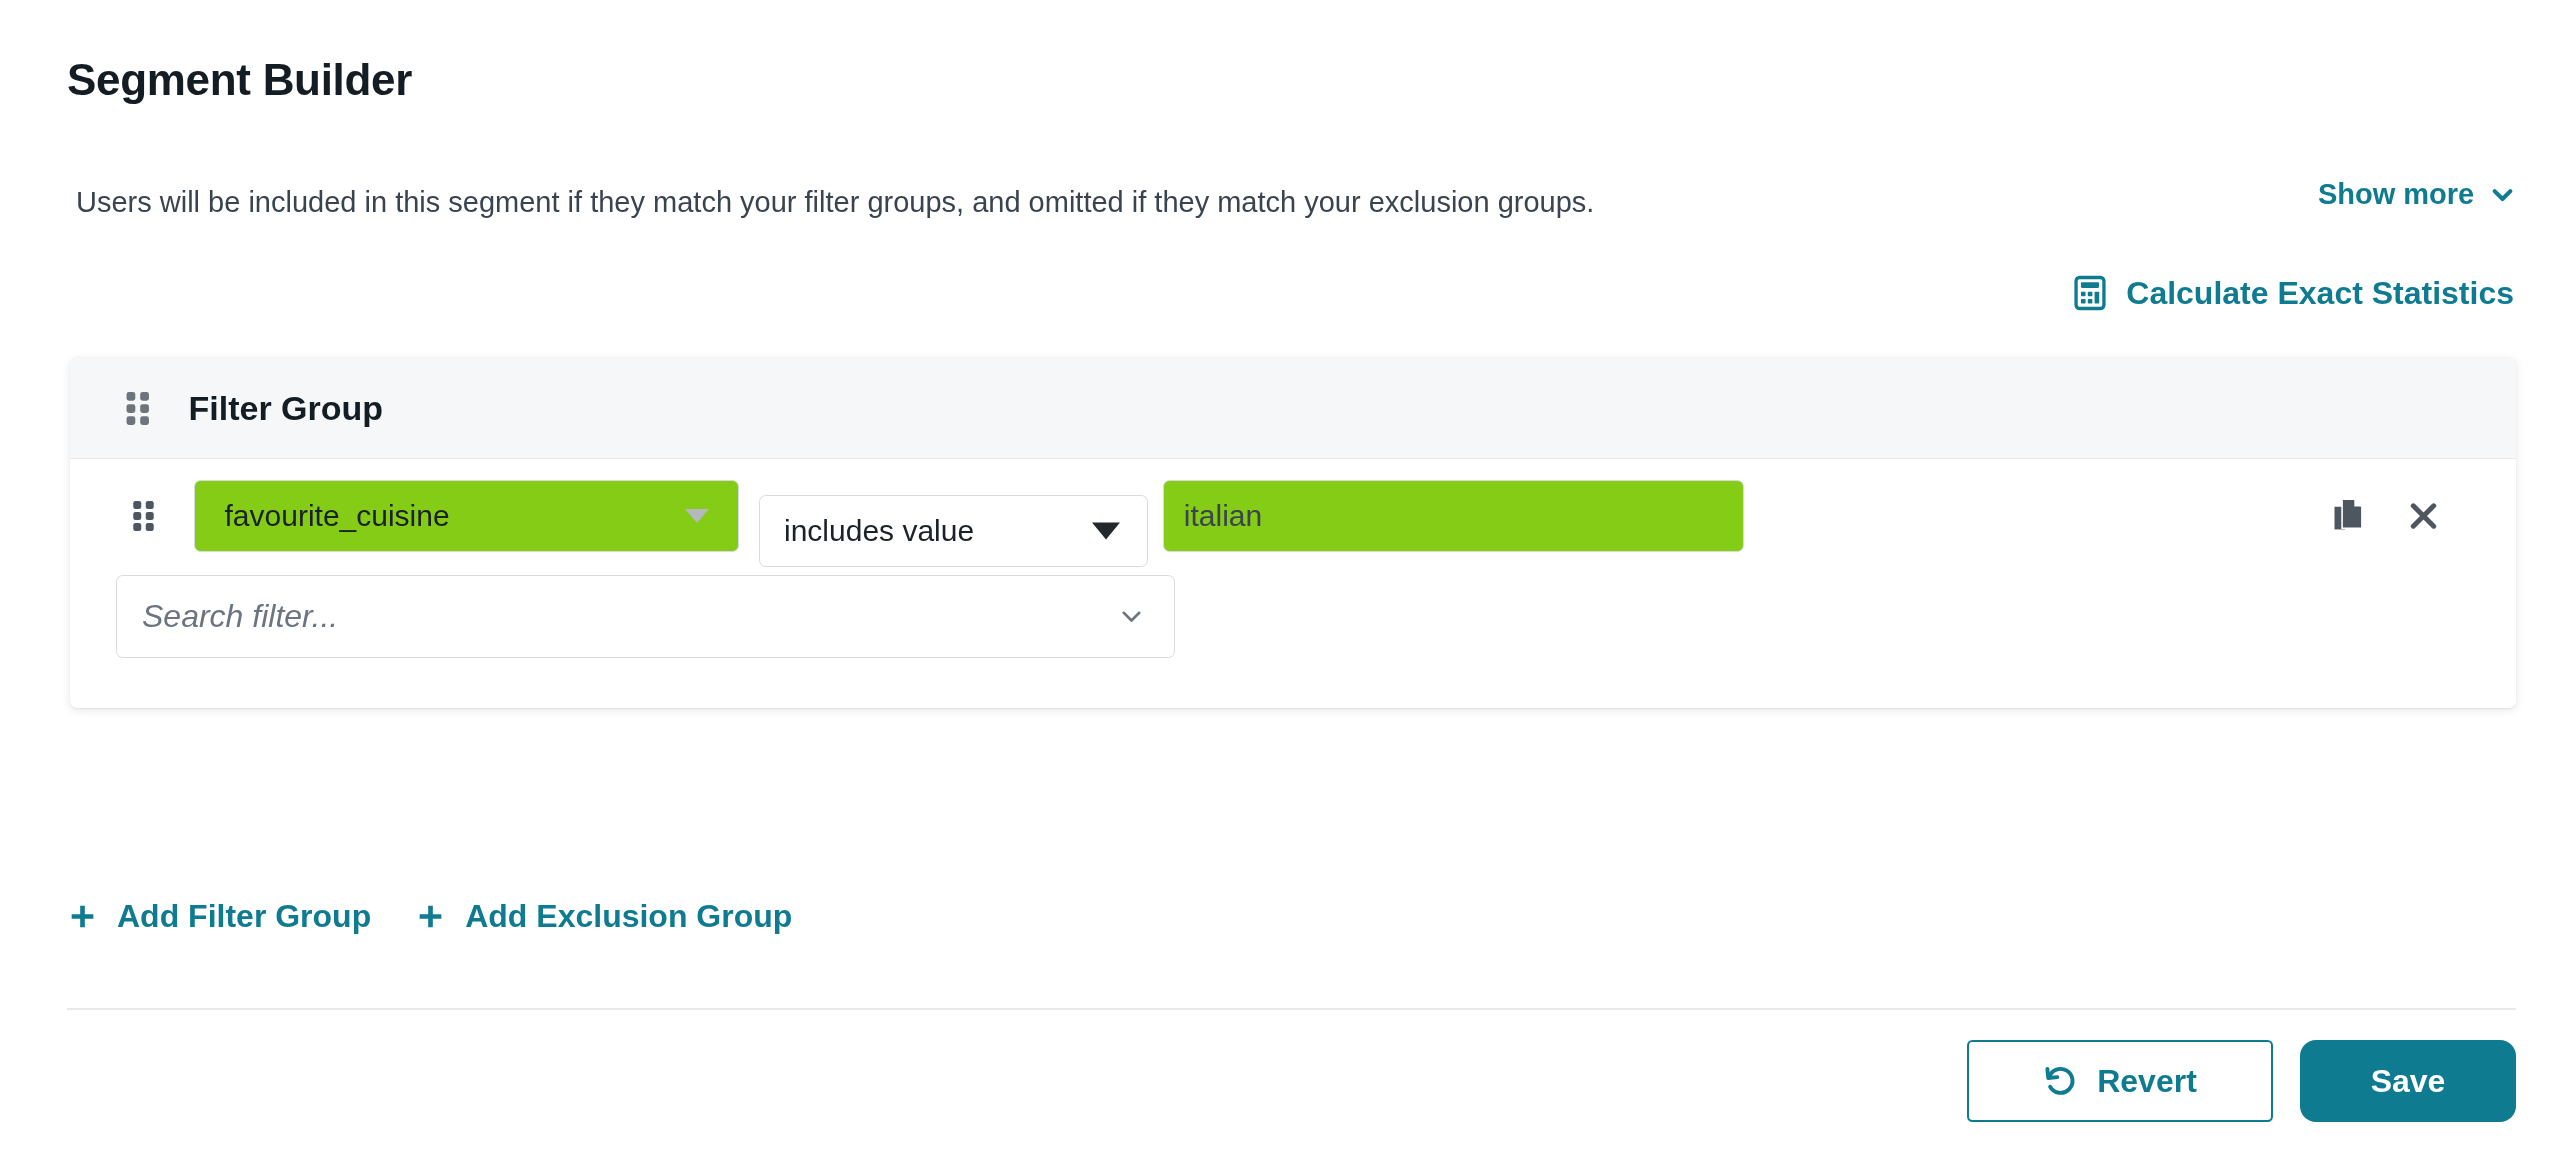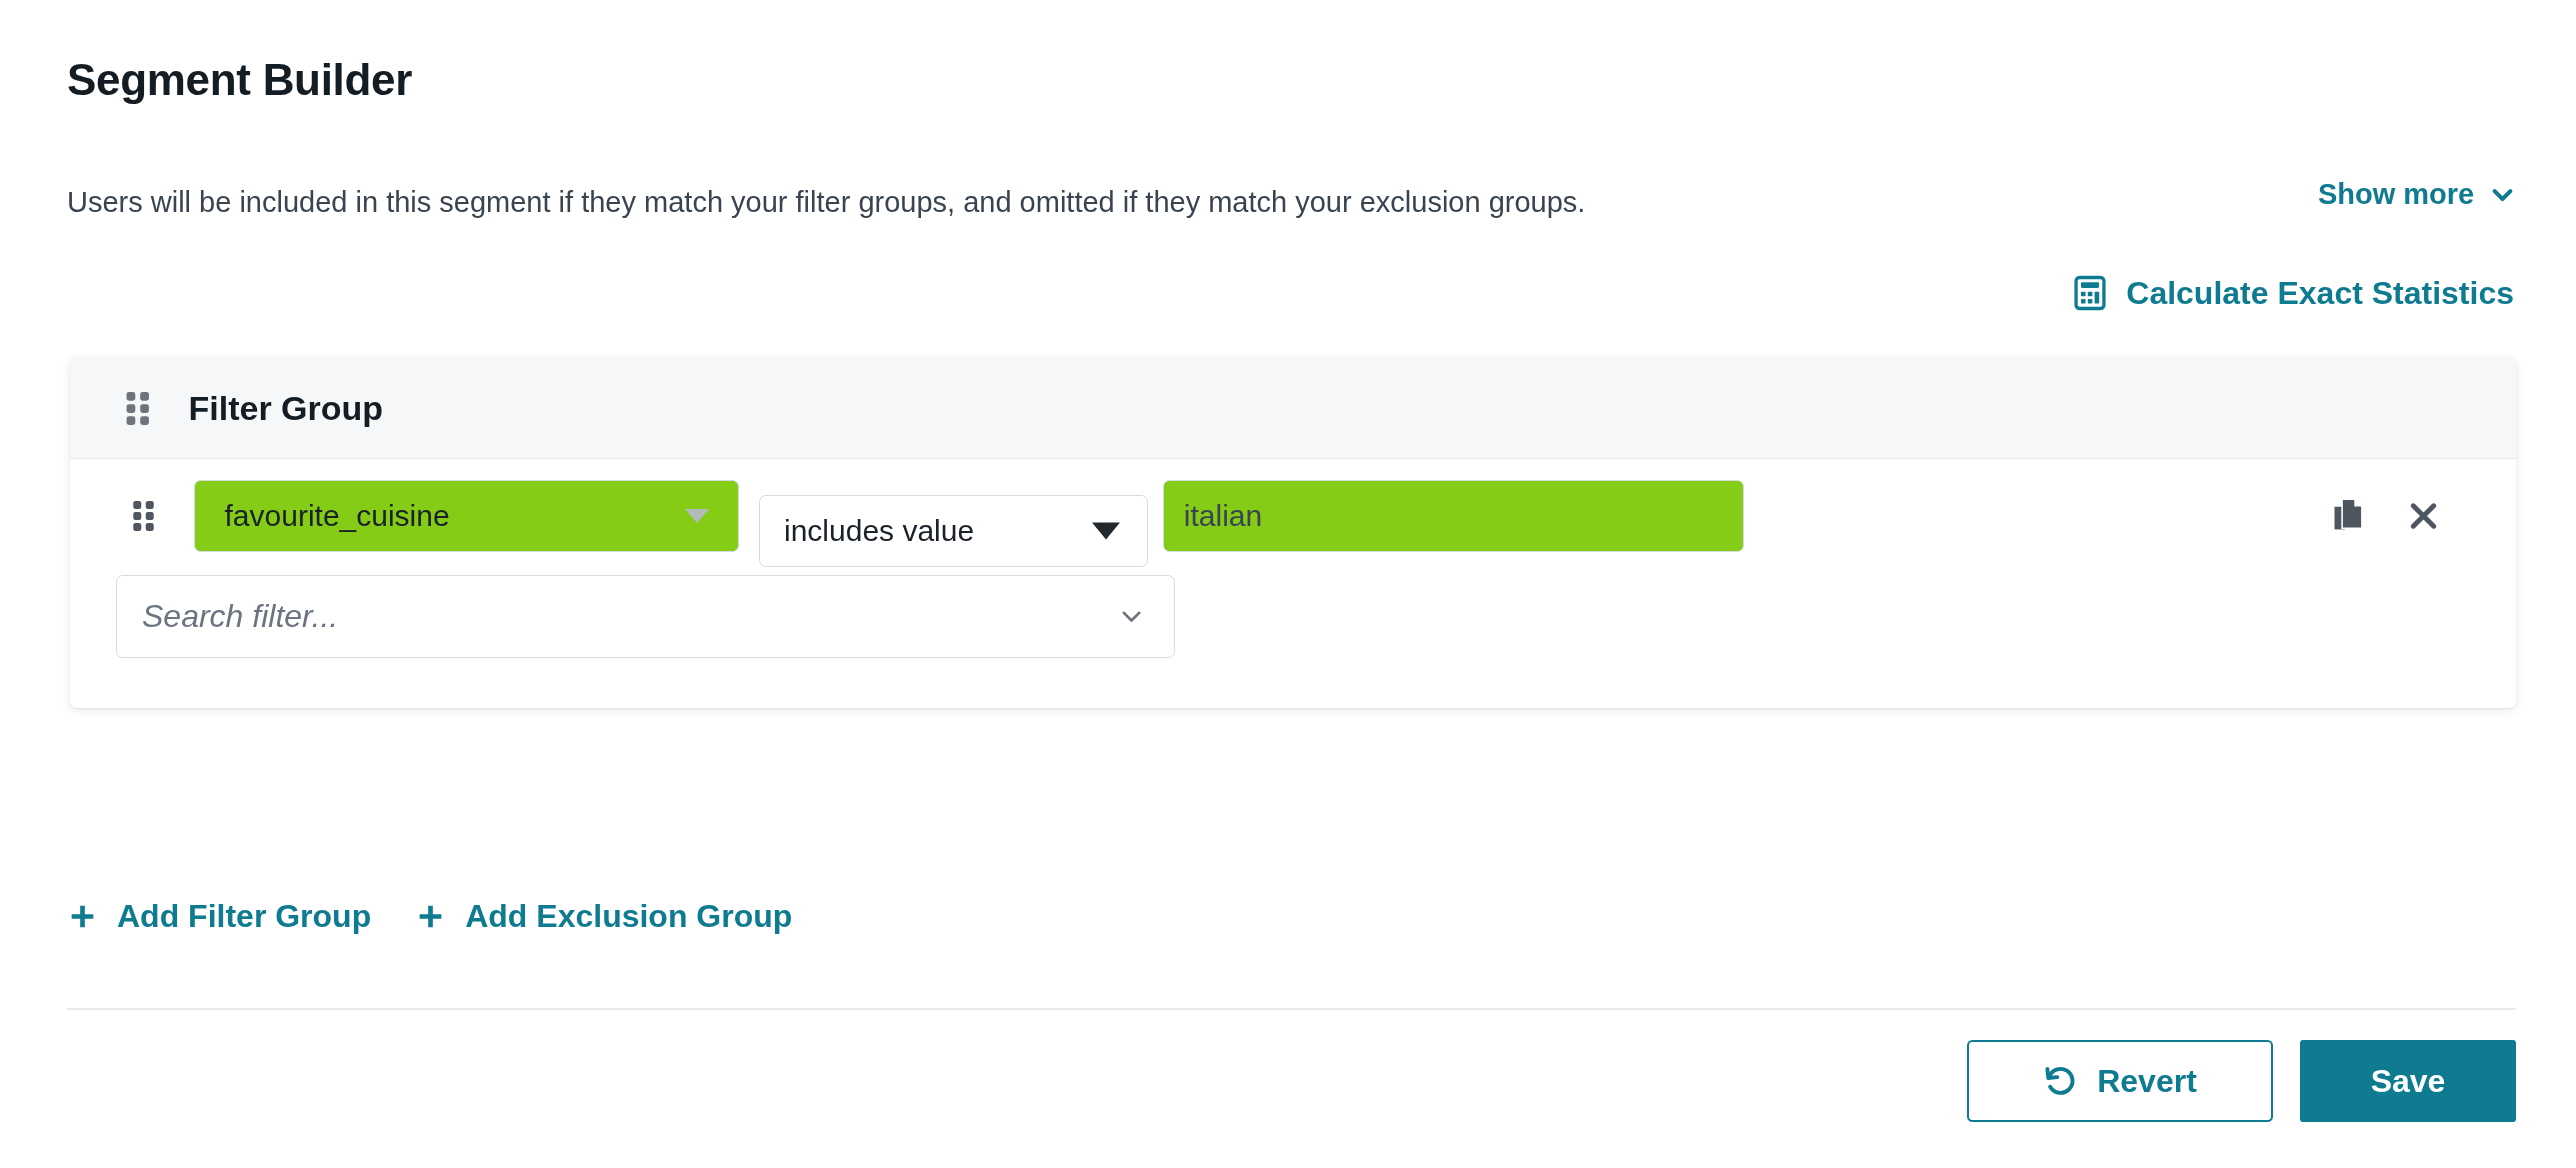--- a/index.html
+++ b/index.html
@@ -39,21 +39,21 @@
   
   .desc-row {
     position: absolute;
     left: 67px;
     top: 182px;
     width: 2449px;
     height: 40px;
   }
   .desc-text {
     position: absolute;
-    left: 0;
+    left: 9px;
     top: 0;
     font-size: 29px;
     line-height: 40px;
     color: #3a4450;
     white-space: nowrap;
   }
   .show-more {
     position: absolute;
     right: 0;
     top: -4px;
@@ -351,21 +351,21 @@
   .btn-revert-label {
     font-size: 32px;
     font-weight: bold;
     color: #0f7b91;
     white-space: nowrap;
   }
   .btn-save {
     width: 216px;
     height: 82px;
     border: none;
-    border-radius: 3px;
+    border-radius: 16px;
     background: #0e7b91;
     display: flex;
     align-items: center;
     justify-content: center;
     cursor: pointer;
     box-sizing: border-box;
   }
   .btn-save-label {
     font-size: 32px;
     font-weight: bold;

